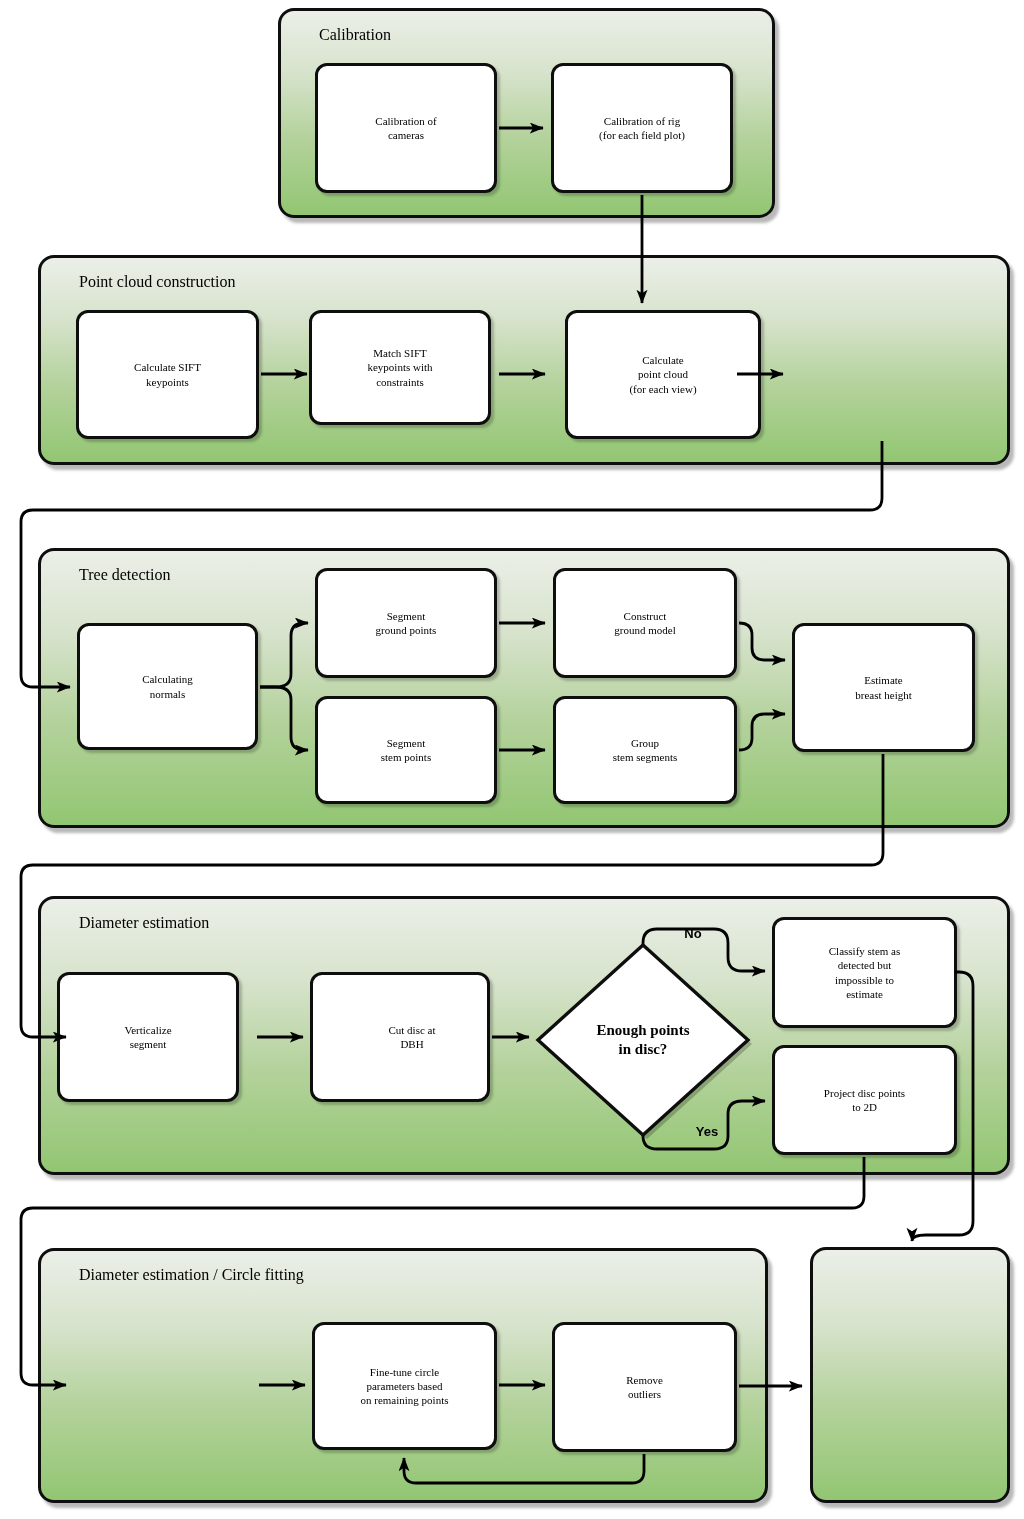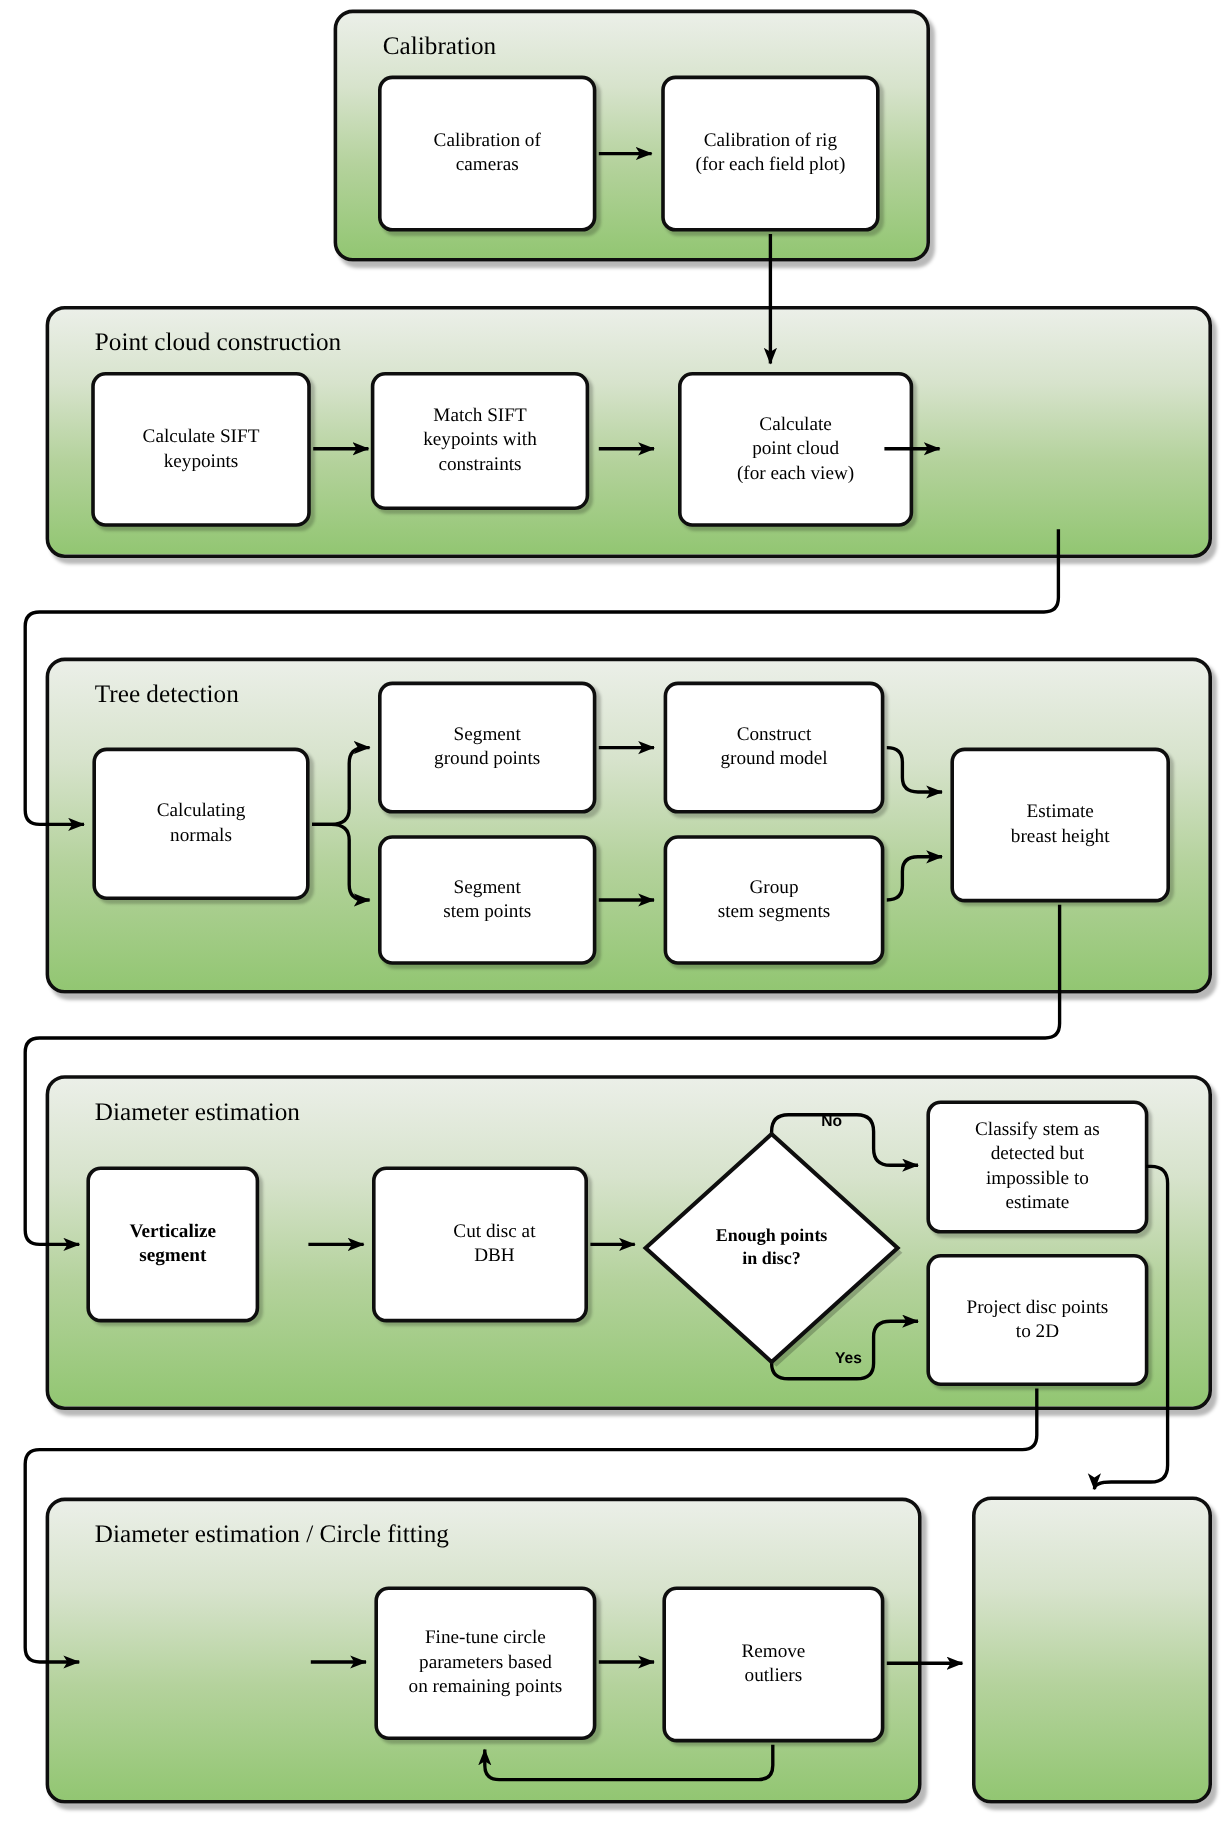--- a/index.html
+++ b/index.html
@@ -7,28 +7,28 @@
     position:relative;width:1024px;height:1519px;background:#ffffff;
     font-family:"Liberation Serif", serif;color:#000;overflow:hidden;
   }
   .section{
     position:absolute;border:3.2px solid #0e0e0e;border-radius:16px;
     background:linear-gradient(180deg,#ebefe8 0%,#d7e3cc 30%,#b4d29c 62%,#92c672 100%);
     box-shadow:4px 5px 3px rgba(0,0,0,0.28);
     box-sizing:border-box;
   }
   .section-title{
-    position:absolute;left:38px;top:15px;font-size:21px;color:#000;
+    position:absolute;left:38px;top:15px;font-size:16px;color:#000;
     white-space:nowrap;
   }
   .node{
     position:absolute;background:#ffffff;border:3px solid #0e0e0e;border-radius:12px;
     box-shadow:3px 3px 2.5px rgba(0,0,0,0.22);
     display:flex;align-items:center;justify-content:center;text-align:center;
-    font-size:16px;line-height:1.28;white-space:pre-line;
+    font-size:11px;line-height:1.28;white-space:pre-line;
     padding:2px 5px;box-sizing:border-box;z-index:2;
   }
   .connectors{position:absolute;left:0;top:0;z-index:3;pointer-events:none;}
   .decision-text{
     position:absolute;z-index:4;display:flex;align-items:center;justify-content:center;
     text-align:center;font-size:15px;line-height:1.28;white-space:pre-line;pointer-events:none;font-weight:bold;
   }
   .branch-label{
     position:absolute;z-index:4;font-family:"Liberation Sans", sans-serif;
     font-weight:bold;font-size:13px;display:flex;align-items:center;justify-content:center;
@@ -91,21 +91,21 @@
 
   <div class="node" style="left:315px;top:696px;width:182px;height:108px;">Segment
 stem points</div>
 
   <div class="node" style="left:553px;top:696px;width:184px;height:108px;">Group
 stem segments</div>
 
   <div class="node" style="left:792px;top:623px;width:183px;height:129px;">Estimate
 breast height</div>
 
-  <div class="node" style="left:72px;top:972px;width:144px;height:130px;font-weight:bold;">Verticalize
+  <div class="node" style="left:57px;top:972px;width:182px;height:130px;">Verticalize
 segment</div>
 
   <div class="node" style="left:310px;top:972px;width:180px;height:130px;padding-left:29px;">Cut disc at
 DBH</div>
 
   <div class="node" style="left:772px;top:917px;width:185px;height:111px;">Classify stem as
 detected but
 impossible to
 estimate</div>
 

